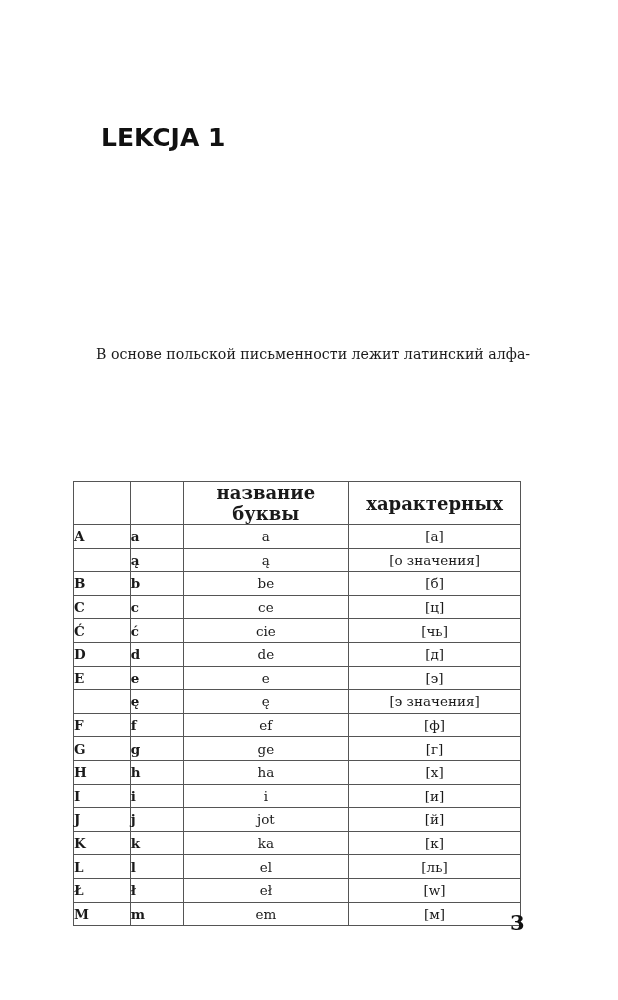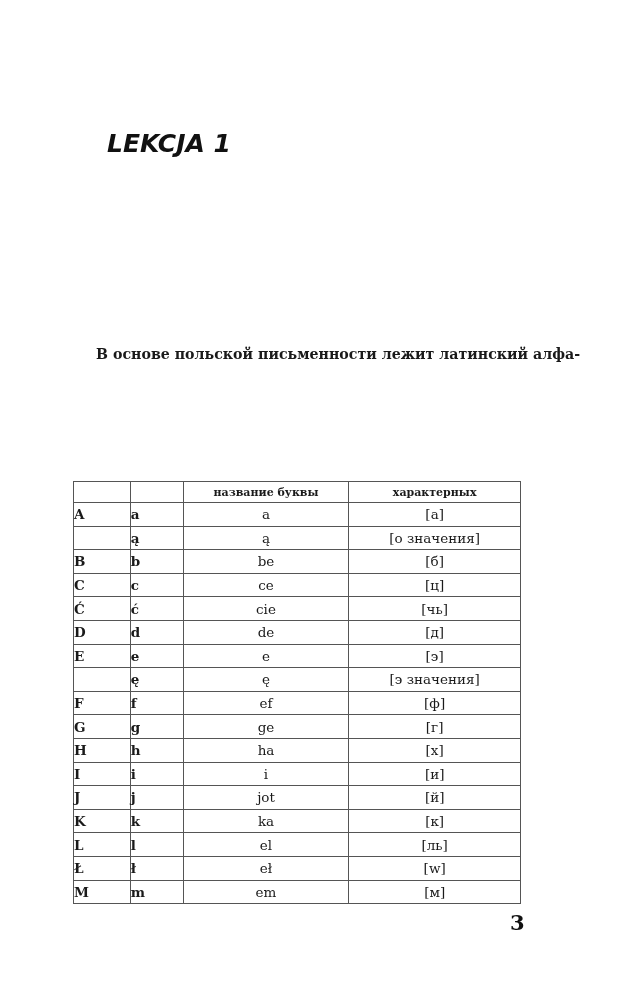--- a/index.html
+++ b/index.html
@@ -18,32 +18,31 @@
       position: absolute;
       left: 95px;
       top: 113px;
       font-family: "DejaVu Sans", sans-serif;
       font-weight: bold;
       font-size: 25px;
       line-height: 38px;
       letter-spacing: 0px;
       color: #111;
     }
-    .lesson-heading div { margin: 12px; font-style: italic; }
+    .lesson-heading div { margin: 6px; }
     .intro {
       position: absolute;
       left: 74px;
       top: 343px;
       width: 450px;
       font-family: "DejaVu Serif", serif;
       font-size: 14.2px;
       line-height: 22px;
       color: #1a1a1a;
       text-align: justify;
-      font-weight: bold;
     }
     .intro .line {
       display: block;
       white-space: nowrap;
       text-align-last: justify;
     }
     .intro .line.first { padding-left: 22px; }
     .intro .line.last { text-align-last: left; }
     table.alphabet {
       position: absolute;
@@ -58,21 +57,21 @@
     table.alphabet td, table.alphabet th {
       border: 1px solid #555;
       padding: 0;
       height: 22.6px;
       vertical-align: middle;
     }
     table.alphabet th {
       height: 20px;
       font-weight: bold;
       text-align: center;
-      font-size: 11px;
+      font-size: 18px;
     }
     col.c1 { width: 57px; }
     col.c2 { width: 53px; }
     col.c3 { width: 166px; }
     col.c4 { width: 172px; }
     td.upper, td.lower {
       font-weight: bold;
       text-align: left;
       padding-left: 9px;
     }

